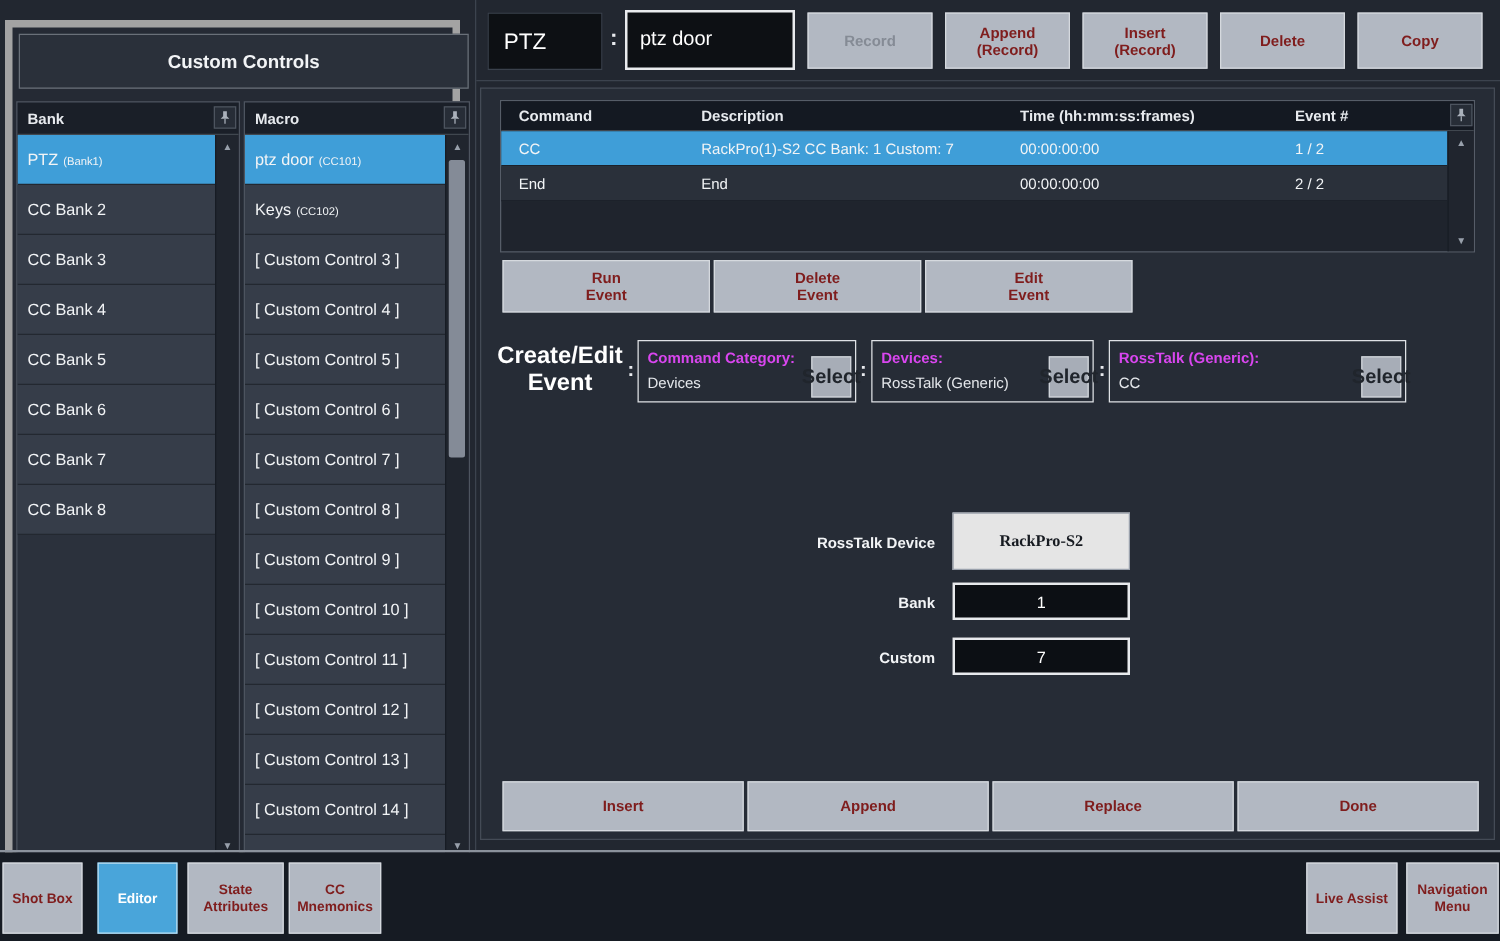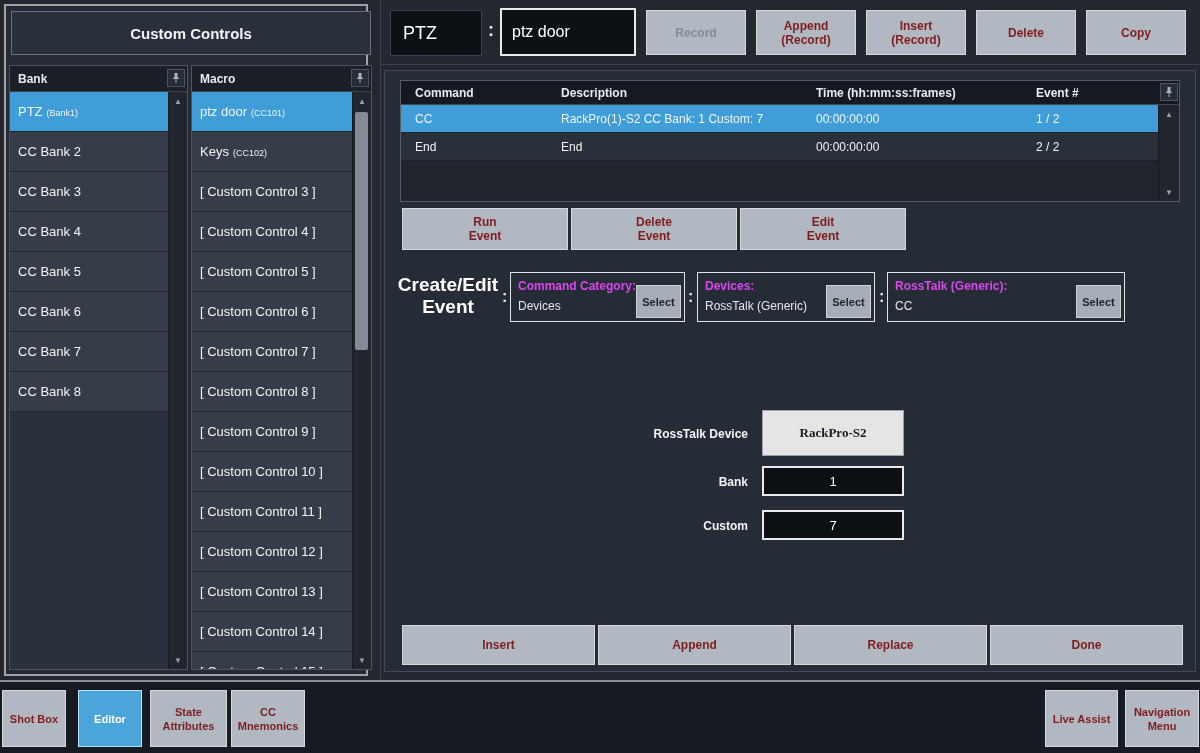--- a/index.html
+++ b/index.html
@@ -11,22 +11,22 @@
          background:#b2b8c2; color:#7f1d1d; border:1px solid #d5d9de;
          font-size:12px; font-weight:bold; white-space:pre-line; line-height:14px; cursor:pointer; }
   .btn.dimmed { color:#858b95; }
   .btn.selected { background:#49a5da; color:#ffffff; border-color:#bfe0f2; }
 
   
   .v-sep { position:absolute; left:380px; top:0; width:1px; height:681px; background:#3c434e; }
   .top-sep { position:absolute; left:381px; top:64px; width:819px; height:1px; background:#3c434e; }
 
   
-  .left-panel { position:absolute; left:4px; top:4px; width:364px; height:672px;
-                border:2px solid #a3a3a3; background:#252a34; }
+  .left-panel { position:absolute; left:4px; top:16px; width:364px; height:672px;
+                border:6px solid #a3a3a3; background:#252a34; }
   .panel-title { position:absolute; left:5px; top:5px; width:360px; height:44px;
                  border:1px solid #6a7079; background:#2a303a; display:flex; align-items:center; justify-content:center;
                  font-size:15px; font-weight:bold; color:#f2f4f6; }
   .list-col { position:absolute; top:59px; height:605px; border:1px solid #4d545f; background:#2b313c; overflow:hidden; }
   .bank-col { left:3px; width:179px; }
   .macro-col { left:185px; width:181px; }
   .list-header { position:absolute; left:0; top:0; right:0; height:26px; background:#1a1f28;
                  border-bottom:1px solid #40474f; display:flex; align-items:center;
                  font-size:12px; font-weight:bold; color:#e7eaee; padding-left:8px; }
   .pin-box { position:absolute; right:2px; top:3px; width:18px; height:18px; background:#272d37;
@@ -76,22 +76,22 @@
 
   
   .ce-title { position:absolute; left:396px; top:274px; width:104px; text-align:center;
               font-size:19px; font-weight:bold; line-height:22px; white-space:pre-line; color:#fff; }
   .ce-colon { position:absolute; top:288px; font-size:16px; font-weight:bold; color:#e8eaee; }
   .ce-c1 { left:502px; } .ce-c2 { left:688px; } .ce-c3 { left:879px; }
   .sel-box { position:absolute; top:272px; height:50px; border:1px solid #dfe2e6; background:#262c36; }
   .sel-1 { left:510px; width:175px; } .sel-2 { left:697px; width:178px; } .sel-3 { left:887px; width:238px; }
   .sel-label { position:absolute; left:7px; top:6px; font-size:12px; font-weight:bold; color:#d946ef; }
   .sel-value { position:absolute; left:7px; top:26px; font-size:12px; color:#e4e7eb; }
-  .sel-btn { position:absolute; right:3px; top:12px; bottom:3px; width:45px; background:#a7adb7;
-             border:1px solid #cfd3d9; color:#20252c; font-size:11px; font-weight:bold;
+  .sel-btn { position:absolute; right:3px; top:12px; bottom:3px; width:32px; background:#a7adb7;
+             border:1px solid #cfd3d9; color:#20252c; font-size:16px; font-weight:bold;
              display:flex; align-items:center; justify-content:center; cursor:pointer; }
 
   .form-label { position:absolute; width:130px; text-align:right; font-size:12px; font-weight:bold; color:#f2f4f6; }
   .fl-device { left:618px; top:427px; } .fl-bank { left:618px; top:475px; } .fl-custom { left:618px; top:519px; }
   .device-btn { position:absolute; left:762px; top:410px; width:142px; height:46px;
                 background:#e5e5e5; border:1px solid #9aa1ac; color:#171b21; font-size:13px; font-weight:bold;
                 display:flex; align-items:center; justify-content:center; cursor:pointer;font-family:Liberation Serif, serif; }
   .dark-input { position:absolute; left:762px; width:142px; height:30px; background:#0c0f14;
                 border:2px solid #e8eaed; color:#fff; font-size:13px; text-align:center;
                 font-family:"Liberation Sans", sans-serif; }

